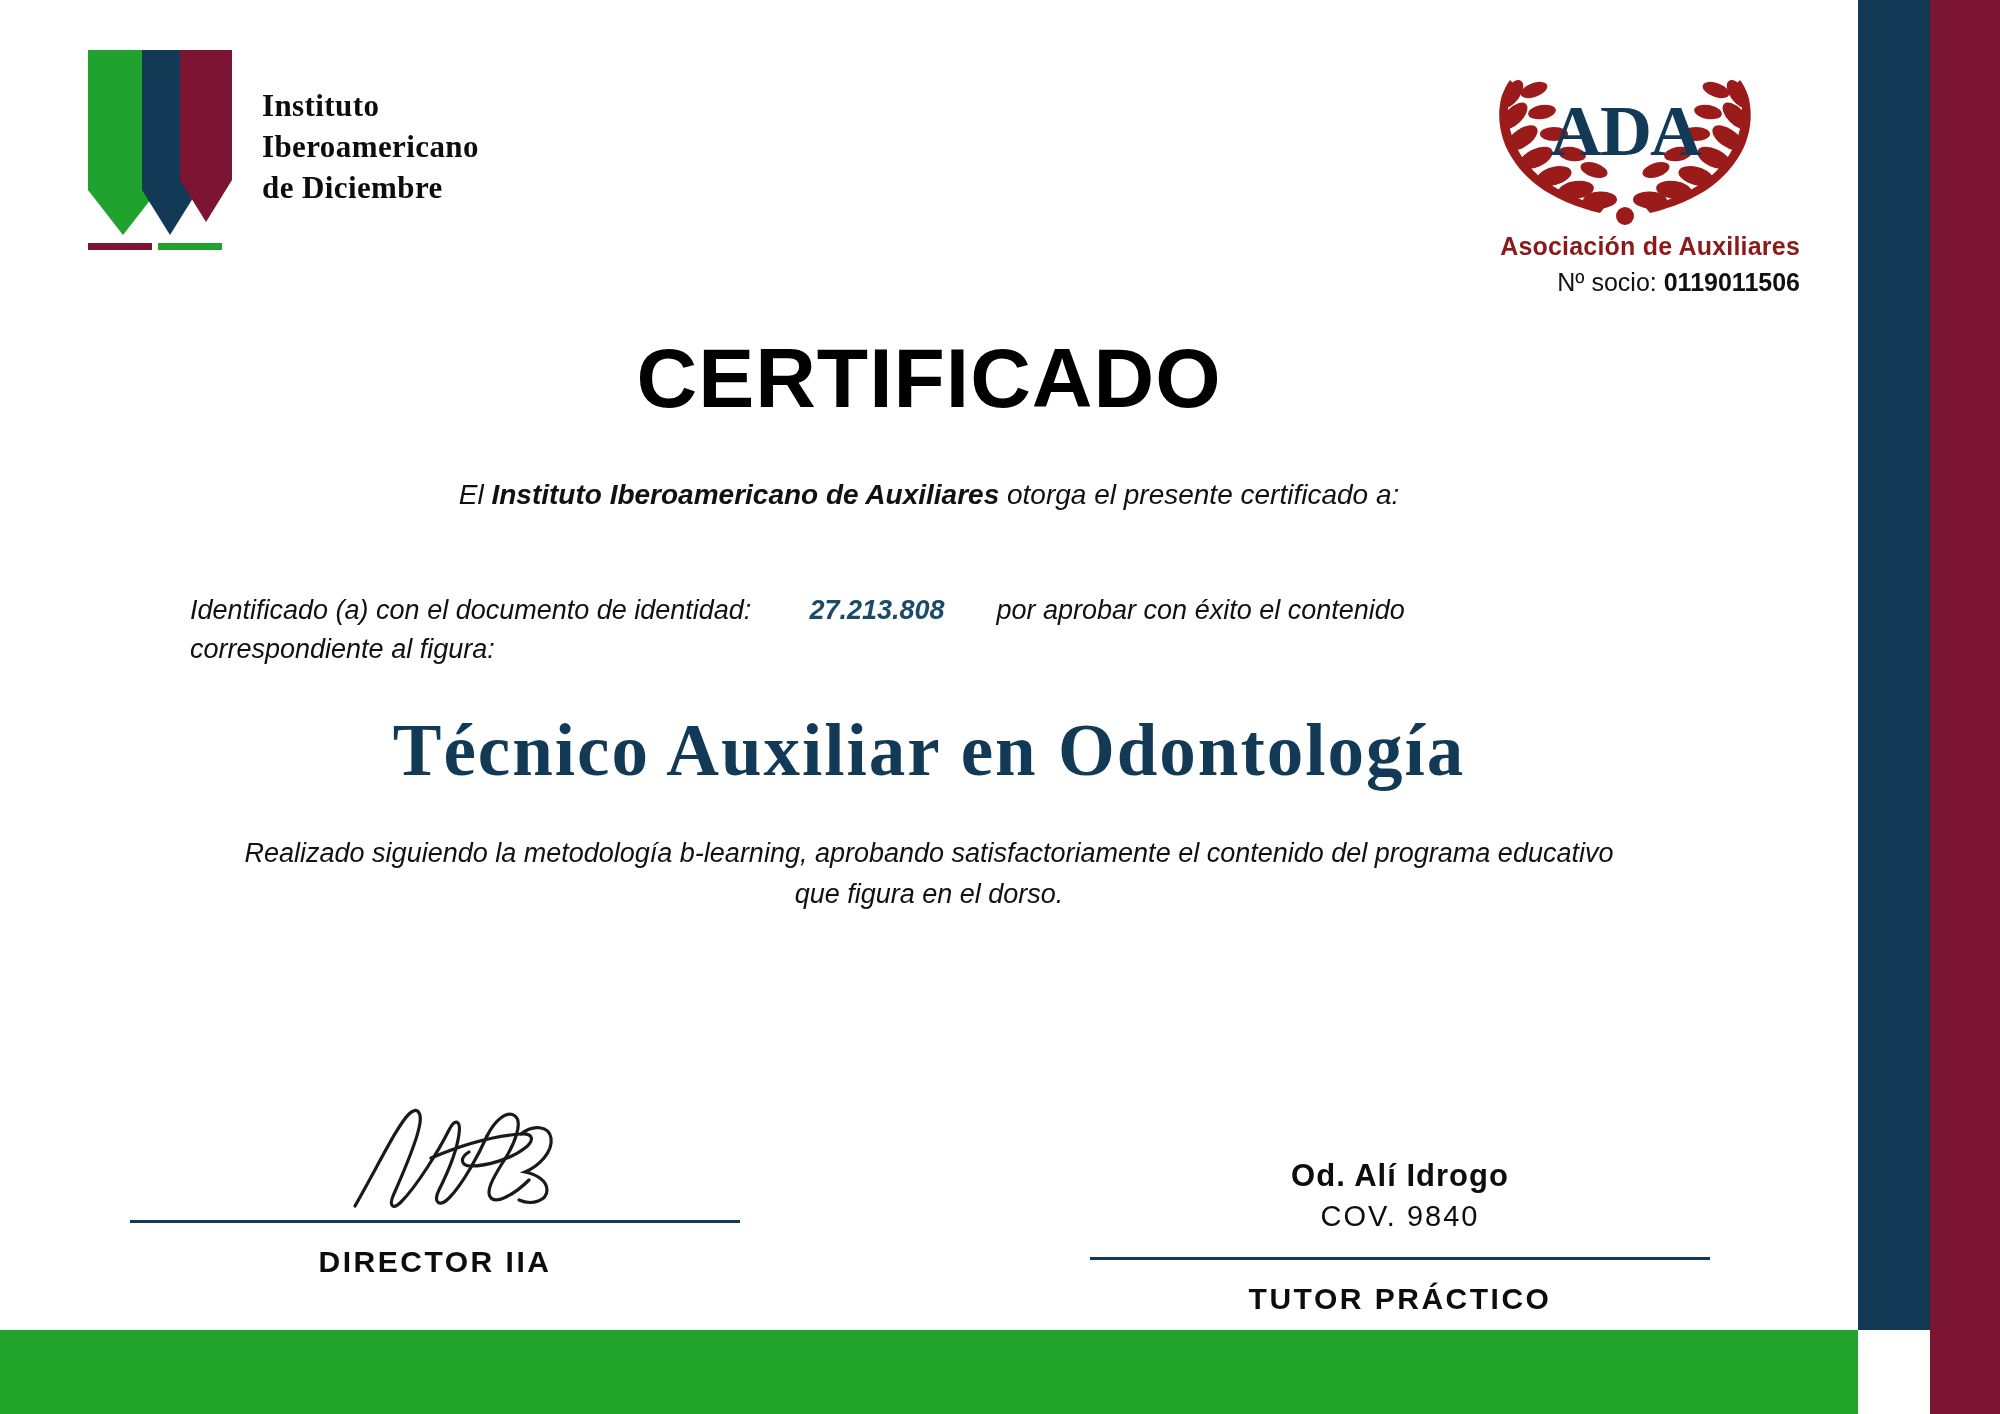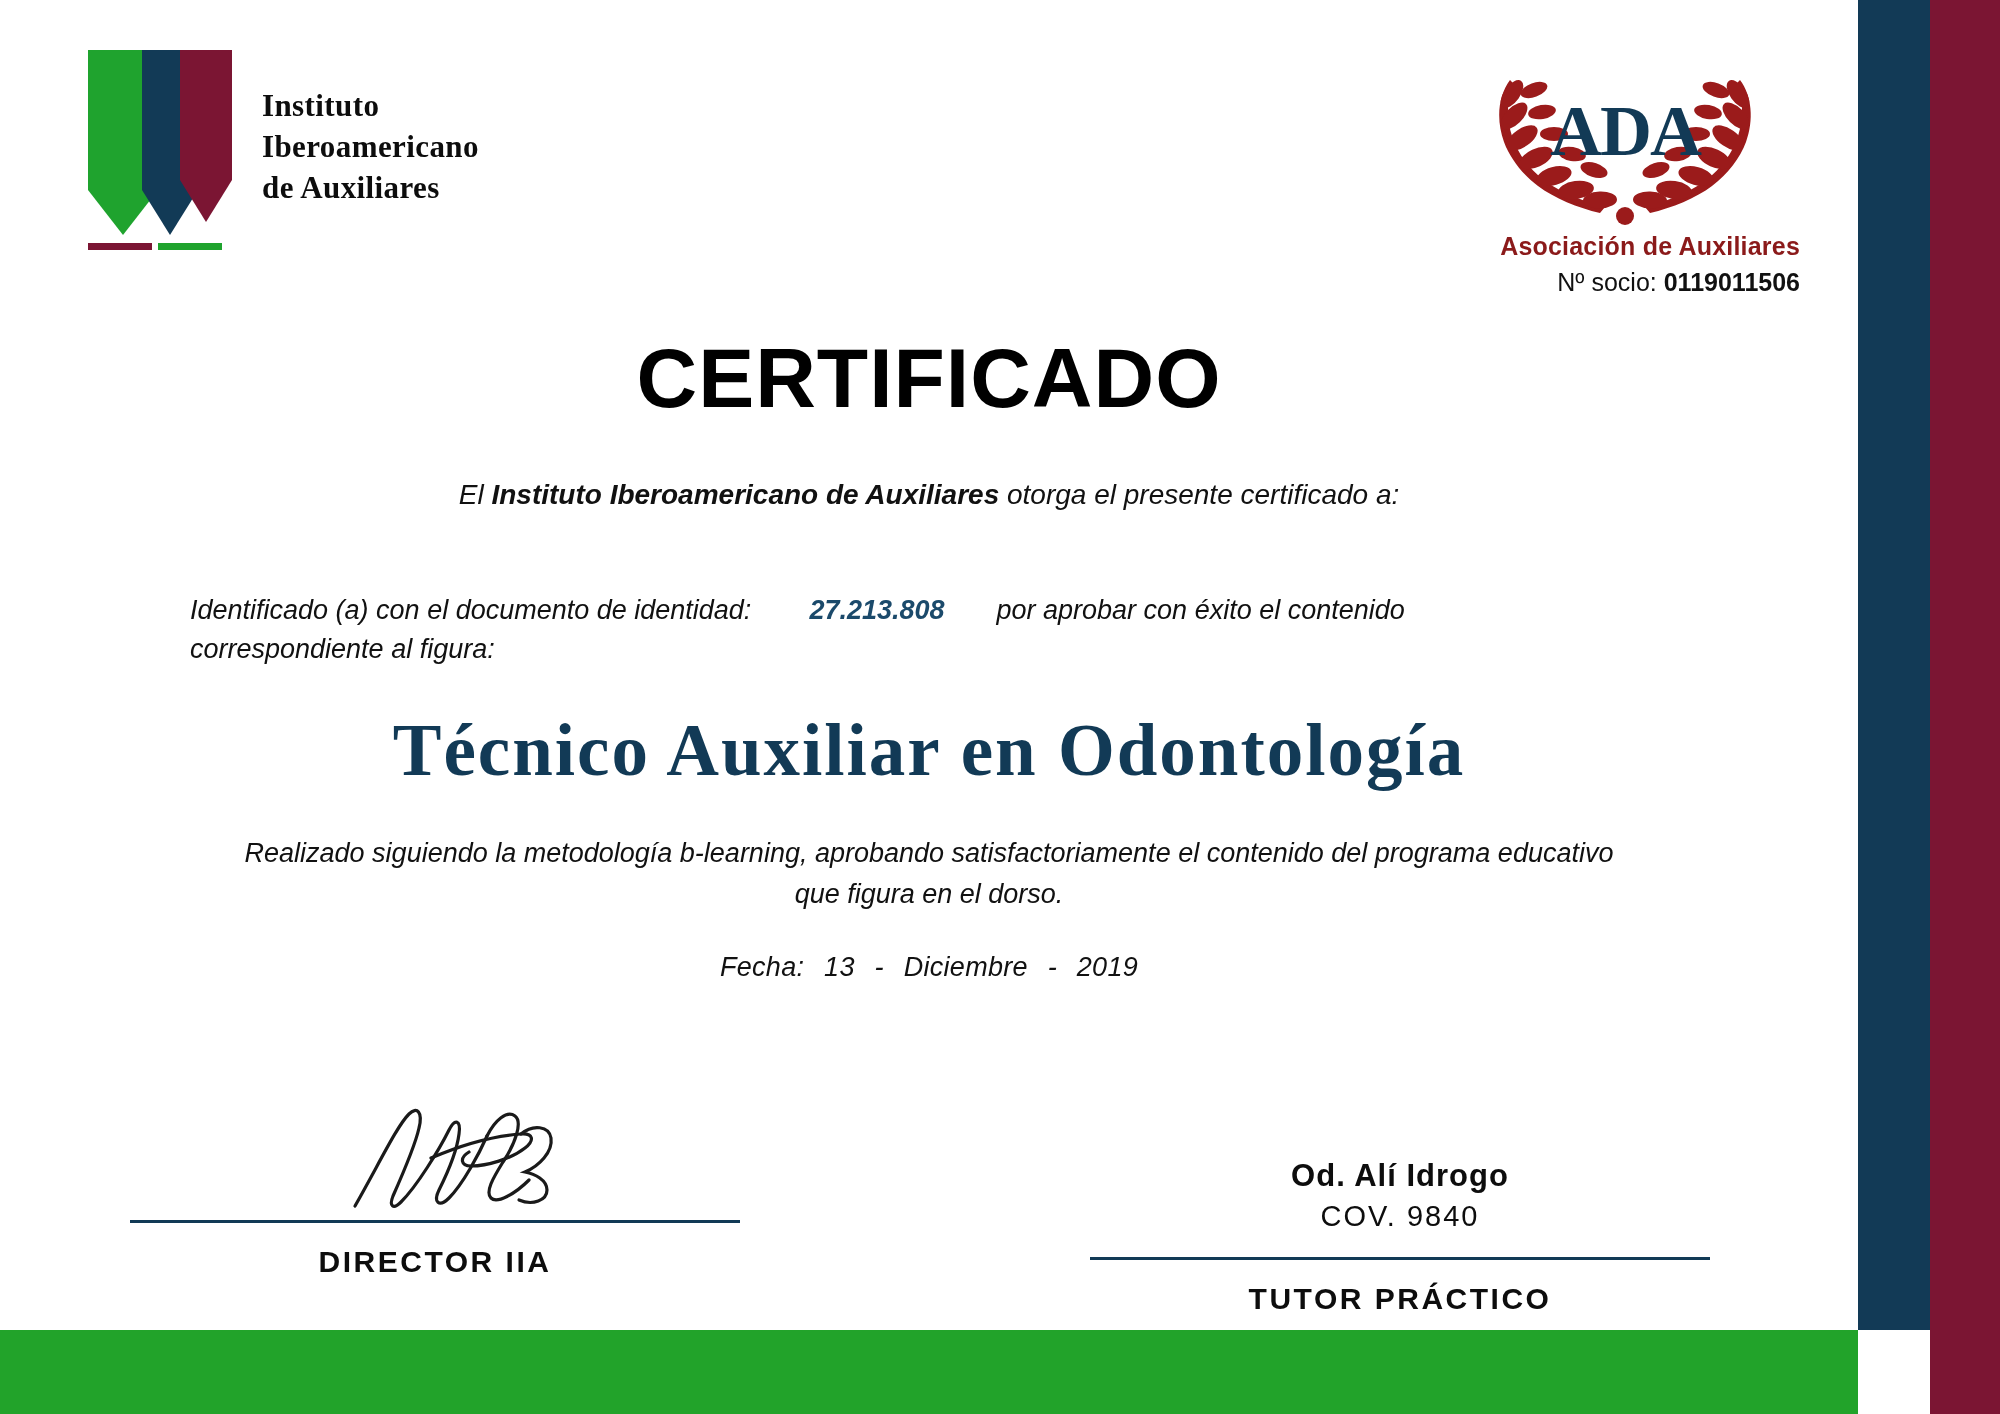--- a/index.html
+++ b/index.html
@@ -243,21 +243,21 @@
         <path d="M62 10 L118 10 L118 150 L90 195 L62 150 Z" fill="#123a56"></path>
         <path d="M100 10 L152 10 L152 140 L126 182 L100 140 Z" fill="#7b1533"></path>
         <path d="M78 10 L100 10 L100 150 L89 168 L78 150 Z" fill="#ffffff" opacity="0.0"></path>
         <rect x="8" y="203" width="64" height="7" fill="#7b1533"></rect>
         <rect x="78" y="203" width="64" height="7" fill="#1fa32e"></rect>
       </svg>
     </div>
     <div class="logo-text">
       <div>Instituto</div>
       <div>Iberoamericano</div>
-      <div>de Auxiliares</div>
+      <div>de Diciembre</div>
     </div>
   </div>
 
   <div class="assoc-block">
     <div class="wreath-wrap">
       <svg width="350" height="180" viewBox="0 0 350 180">
         <g fill="#9b1b1b">
 
           <path d="M175 168 C120 165 70 140 50 95 C38 68 40 42 52 26 C56 48 66 70 82 88 C104 112 140 140 175 158 Z" opacity="0.0"></path>
           <g>
@@ -318,28 +318,20 @@
       <div>correspondiente al figura:</div>
     </div>
 
     <div class="course">Técnico Auxiliar en Odontología</div>
 
     <div class="method">
       <span>Realizado siguiendo la metodología b-learning, aprobando satisfactoriamente el contenido del programa</span>
       <span>educativo que figura en el dorso.</span>
     </div>
 
-    <div class="date-line">
-      <span>Fecha:</span>
-      <span>13</span>
-      <span>-</span>
-      <span>Diciembre</span>
-      <span>-</span>
-      <span>2019</span>
-    </div>
   </div>
 
   <div class="sign-area">
 
     <div class="sign-left">
       <div class="sig-img">
         <svg width="260" height="120" viewBox="0 0 260 120" style="margin-left:60px;">
           <g fill="none" stroke="#1a1a1a" stroke-width="3.2" stroke-linecap="round">
             <path d="M20 106 C45 62 62 26 74 14 C82 6 88 12 84 28 C80 46 66 78 58 96 C54 106 58 110 66 102 C82 86 104 50 114 30 C120 18 126 20 124 34 C122 50 112 74 104 90 C98 102 104 108 114 98 C128 84 144 54 152 36"></path>
             <path d="M96 58 C124 46 156 36 186 34 C198 33 200 40 190 48 C176 59 152 66 136 66 C126 66 124 58 134 52"></path>

